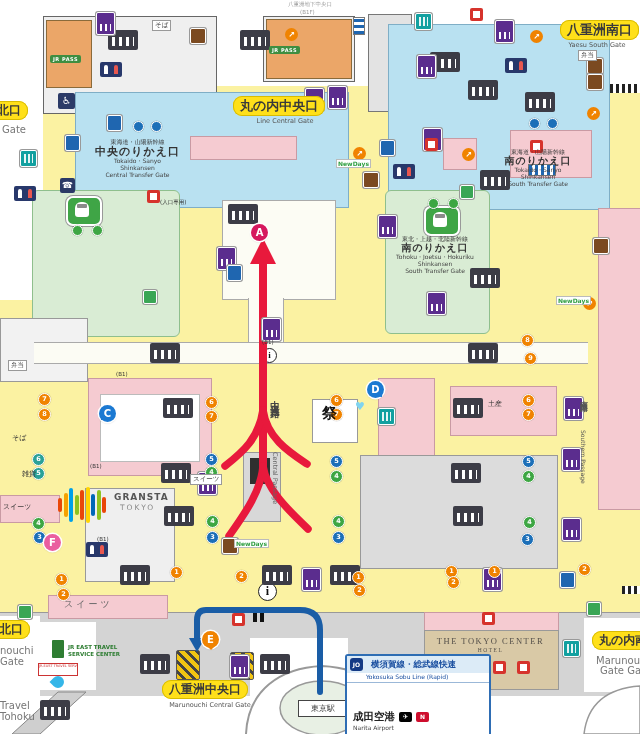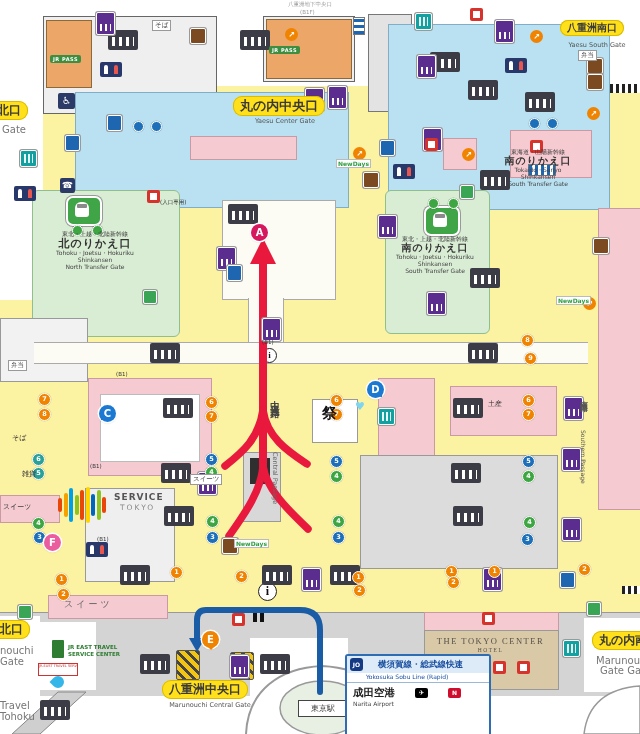--- a/index.html
+++ b/index.html
@@ -71,25 +71,25 @@
   .hatchK{background:repeating-linear-gradient(90deg,#222 0 3px,#fff 3px 6px);}
   .esc{background:repeating-linear-gradient(45deg,#F2C513 0 4px,#444 4px 7px);border:1px solid #555;border-radius:2px;}
   .gbar{width:4px;height:12px;background:#111;}
   
   .gbars{display:flex;align-items:center;gap:1.5px;z-index:22;}
   .gbars span{width:4px;border-radius:2px;display:block;}
   .gr-txt1{font-size:9px;font-weight:bold;letter-spacing:1px;color:#555;z-index:22;}
   .gr-txt2{font-size:7.5px;letter-spacing:2px;color:#888;z-index:22;}
   
   #infobox{left:345px;top:654px;width:142px;height:80px;background:#fff;border:2px solid #2E6DB4;border-radius:3px;z-index:40;overflow:hidden;}
-  #infobox .hdr{background:#DCEBF7;padding:2px 3px;display:flex;align-items:center;gap:15px;}
+  #infobox .hdr{background:#DCEBF7;padding:2px 3px;display:flex;align-items:center;gap:8px;}
   #infobox .jo{width:13px;height:13px;background:#143A85;color:#fff;font-size:6px;font-weight:bold;text-align:center;line-height:13px;border-radius:3px;flex:0 0 auto;}
   #infobox .ljp{font-size:8.5px;font-weight:bold;color:#1A4FA0;white-space:nowrap;}
   #infobox .len{font-size:6px;color:#1A4FA0;padding:0 3px 2px 19px;border-bottom:1px solid #9BB8D8;}
-  #infobox .row{display:flex;align-items:center;gap:20px;padding:3px 16px 0 6px;}
+  #infobox .row{display:flex;align-items:center;gap:4px;padding:3px 16px 0 6px;margin-top:24px;}
   #infobox .dest{font-size:10.5px;font-weight:bold;color:#222;}
   #infobox .plane{width:13px;height:10px;background:#000;color:#fff;font-size:7px;text-align:center;line-height:10px;border-radius:2px;}
   #infobox .nex{width:13px;height:10px;background:#CE0E2D;color:#fff;font-size:6px;font-weight:bold;text-align:center;line-height:10px;border-radius:2px;}
   #infobox .desten{font-size:6px;color:#444;padding-left:6px;}
   #infobox .train{position:static;width:auto;height:auto;background:none;border:none;box-shadow:none;font-size:8.5px;color:#222;padding:2px 0 0 6px;}
   .hotel-t{font-family:"Liberation Serif",serif;letter-spacing:1.5px;color:#55504a;text-align:center;z-index:22;}
   .smallgray{font-size:10px;color:#777;white-space:nowrap;z-index:22;}
   .greentxt{font-size:5.5px;font-weight:bold;color:#2E7D32;line-height:1.25;z-index:22;}
   .redlogo{border:1px solid #C33;background:#fff;font-size:3.5px;color:#C33;overflow:hidden;white-space:nowrap;z-index:22;line-height:1.4;text-align:center;}
   .tokyoeki{background:#fff;border:1px solid #444;font-size:8px;text-align:center;line-height:15px;z-index:22;}
@@ -353,47 +353,47 @@
       <div class="abs lbl b1" style="left: 97px; top: 536px;">(B1)</div>
       <div class="abs lbl nd" style="left: 336px; top: 159px;">NewDays</div>
       <div class="abs lbl nd" style="left: 556px; top: 296px;">NewDays</div>
       <div class="abs lbl nd" style="left: 234px; top: 539px;">NewDays</div>
     </div>
 
   <div class="abs b1" style="left:288px;top:1px;color:#999;">八重洲地下中央口</div>
   <div class="abs b1" style="left:300px;top:9px;color:#999;">(B1F)</div>
 
   <div class="abs gatepill" style="left:233px;top:96px;font-size:13px;">丸の内中央口</div>
-  <div class="abs gate-en" style="left:225px;top:117px;width:120px;">Yaesu Center Gate</div>
-  <div class="abs gatepill" style="left:560px;top:20px;font-size:10px;">八重洲南口</div>
+  <div class="abs gate-en" style="left:225px;top:117px;width:120px;">Line Central Gate</div>
+  <div class="abs gatepill" style="left:560px;top:20px;font-size:13px;">八重洲南口</div>
   <div class="abs gate-en" style="left:552px;top:41px;width:90px;">Yaesu South Gate</div>
   <div class="abs gatepill" style="left:-10px;top:101px;">北口</div>
   <div class="abs smallgray" style="left:2px;top:124px;">Gate</div>
   <div class="abs gatepill" style="left:162px;top:680px;z-index:35;">八重洲中央口</div>
   <div class="abs gate-en" style="left:150px;top:701px;width:120px;z-index:35;">Marunouchi Central Gate</div>
   <div class="abs gatepill" style="left:-8px;top:620px;z-index:35;">北口</div>
   <div class="abs smallgray" style="left:0;top:645px;">nouchi</div>
   <div class="abs smallgray" style="left:0;top:656px;">Gate</div>
   <div class="abs gatepill" style="left:592px;top:631px;z-index:35;">丸の内南口</div>
   <div class="abs smallgray" style="left:596px;top:655px;">Marunou</div>
   <div class="abs smallgray" style="left:600px;top:665px;">Gate Ga</div>
 
+  <div class="abs tg" style="left:60px;top:138px;width:155px;">
+    <span class="l1">東海道・山陽新幹線</span>
+    <span class="nm">中央のりかえ口</span>
+    <span class="en">Tokaido・Sanyo</span>
+    <span class="en">Shinkansen</span>
+    <span class="en">Central Transfer Gate</span>
+  </div>
   <div class="abs tg" style="left:478px;top:148px;width:120px;">
     <span class="l1">東海道・山陽新幹線</span>
     <span class="nm" style="font-size:10px;">南のりかえ口</span>
     <span class="en">Tokaido・Sanyo</span>
     <span class="en">Shinkansen</span>
     <span class="en">South Transfer Gate</span>
-  </div>
-  <div class="abs tg" style="left:30px;top:230px;width:130px;">
-    <span class="l1">東北・上越・北陸新幹線</span>
-    <span class="nm">北のりかえ口</span>
-    <span class="en">Tohoku・Joetsu・Hokuriku</span>
-    <span class="en">Shinkansen</span>
-    <span class="en">North Transfer Gate</span>
   </div>
   <div class="abs tg" style="left:375px;top:235px;width:120px;">
     <span class="l1">東北・上越・北陸新幹線</span>
     <span class="nm" style="font-size:10px;">南のりかえ口</span>
     <span class="en">Tohoku・Joetsu・Hokuriku</span>
     <span class="en">Shinkansen</span>
     <span class="en">South Transfer Gate</span>
   </div>
 
   <div class="abs vt" style="left:268px;top:392px;font-size:9.5px;font-weight:bold;color:#444;letter-spacing:3px;">中央通路</div>
@@ -405,21 +405,21 @@
     <span style="height:14px;background:#E94709;"></span>
       <span style="height:24px;background:#F5A200;"></span>
     <span style="height:34px;background:#00A0E9;"></span>
       <span style="height:20px;background:#8FC31F;"></span>
     <span style="height:30px;background:#E94709;"></span>
       <span style="height:36px;background:#FFD400;"></span>
     <span style="height:22px;background:#0068B7;"></span>
       <span style="height:30px;background:#8FC31F;"></span>
     <span style="height:16px;background:#E94709;"></span>
   </div>
-  <div class="abs gr-txt1" style="left:114px;top:492px;">SERVICE</div>
+  <div class="abs gr-txt1" style="left:114px;top:492px;">GRANSTA</div>
   <div class="abs gr-txt2" style="left:120px;top:503px;">TOKYO</div>
 
   <div class="abs tokyoeki" style="left:298px;top:700px;width:48px;height:15px;">東京駅</div>
   <div class="abs hotel-t" style="left:424px;top:636px;width:133px;font-size:8.5px;">THE TOKYO CENTER</div>
   <div class="abs hotel-t" style="left:424px;top:647px;width:133px;font-size:5.5px;">HOTEL</div>
   <div class="abs greentxt" style="left:68px;top:644px;">
     <span>JR EAST TRAVEL</span><br>
     <span>SERVICE CENTER</span>
   </div>
   <div class="abs redlogo" style="left:38px;top:663px;width:38px;height:11px;">JR-EAST TRAVEL SERVICE CENTER</div>

